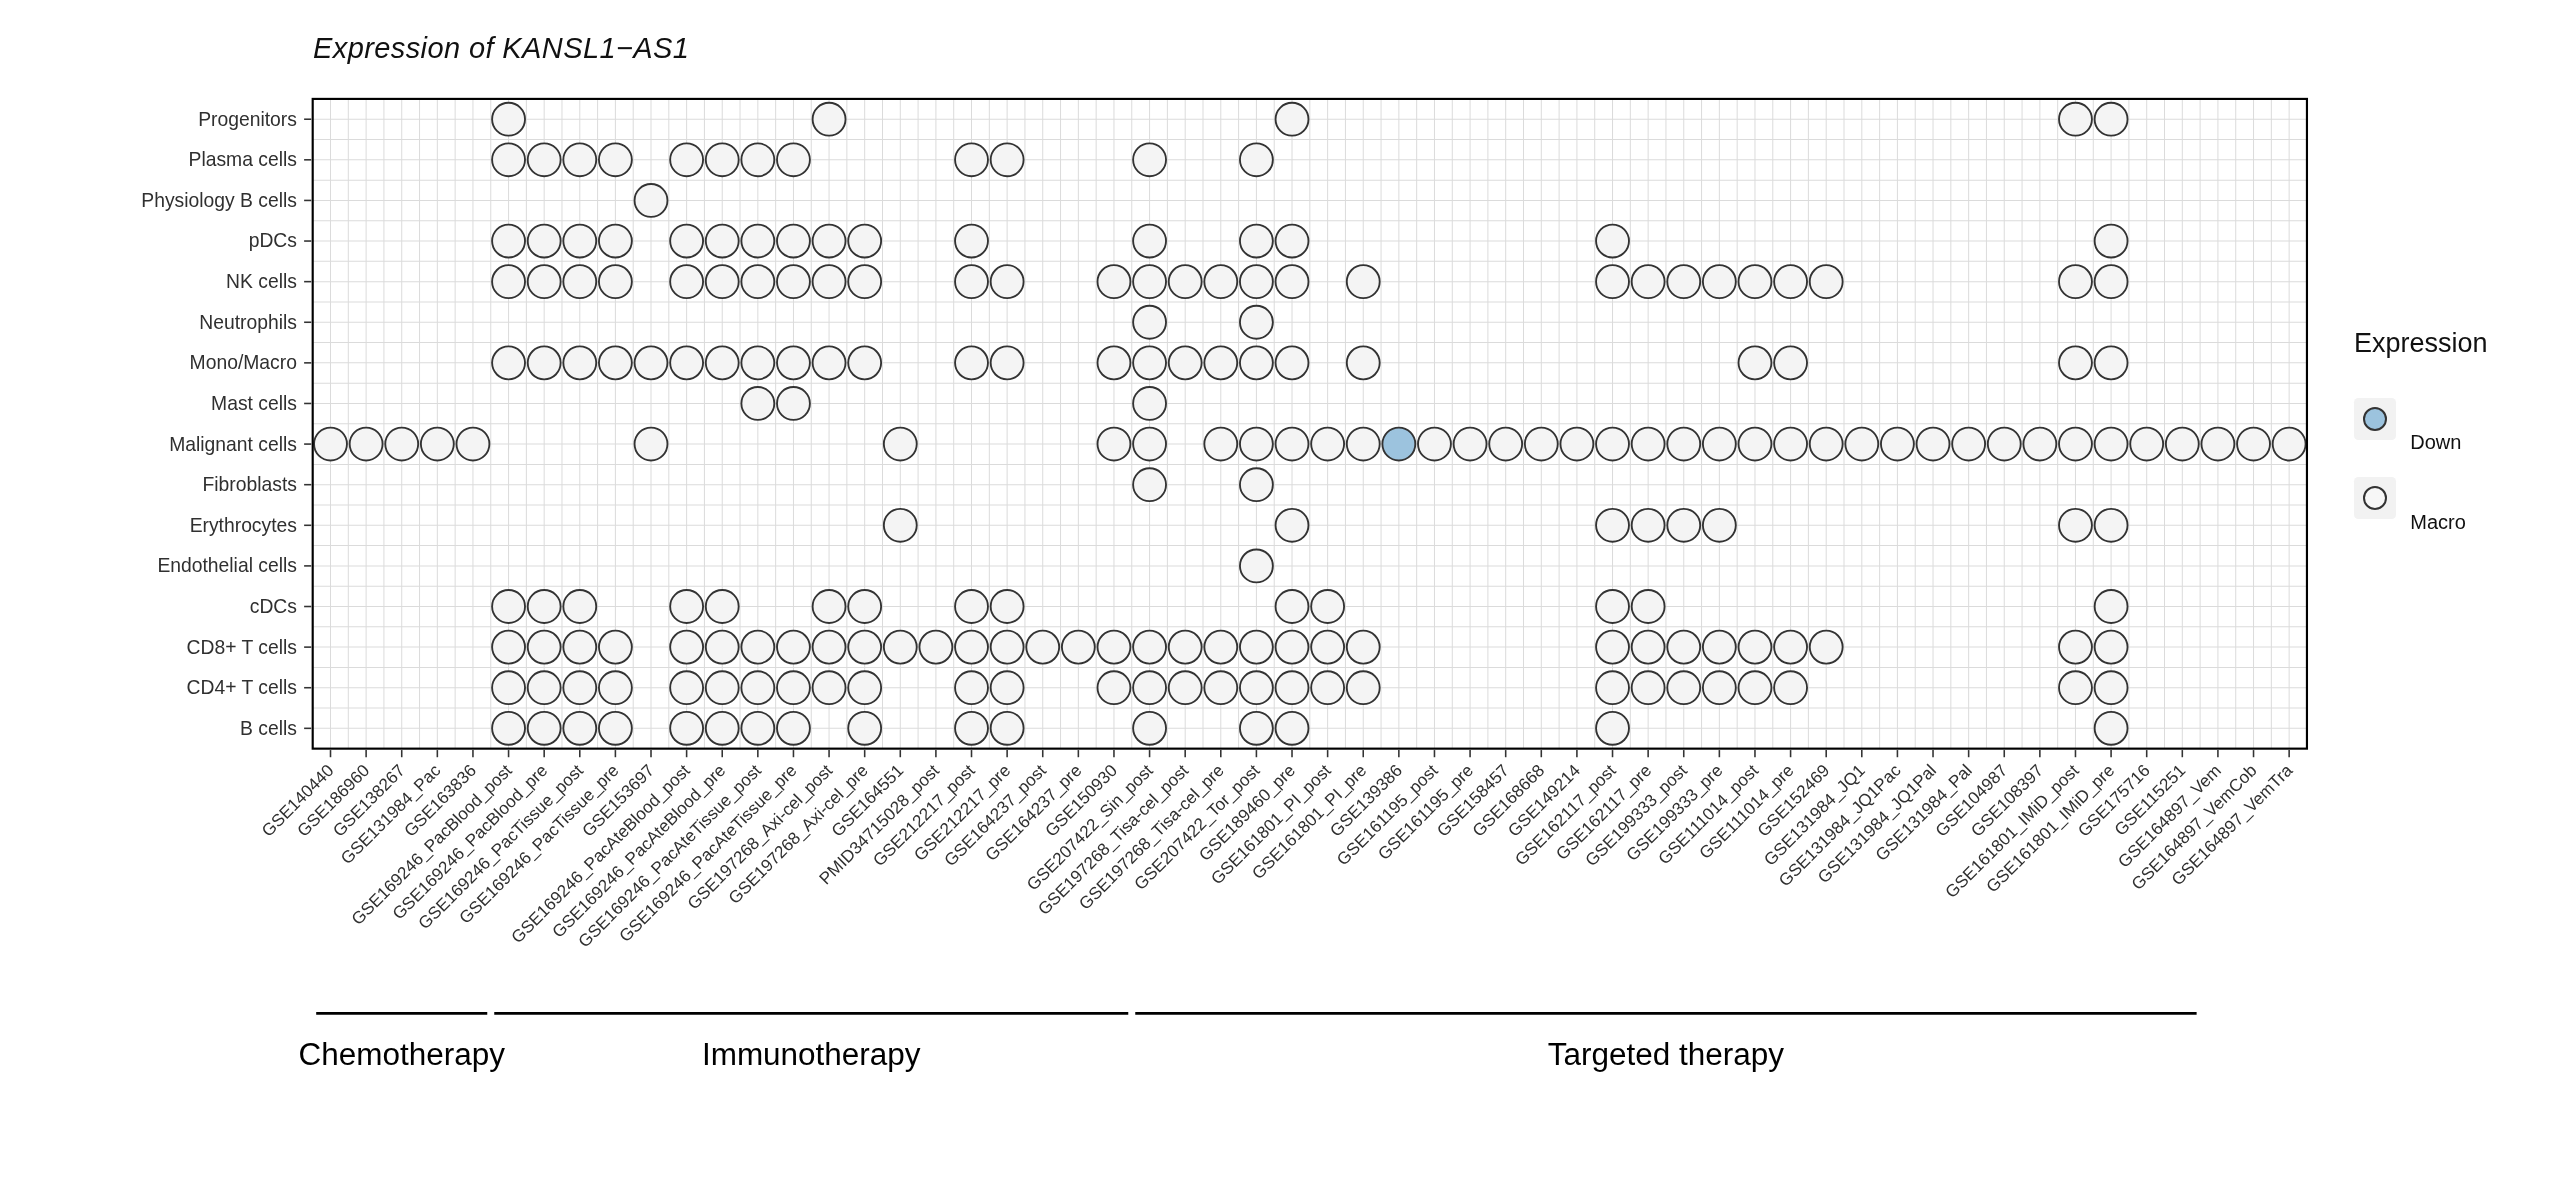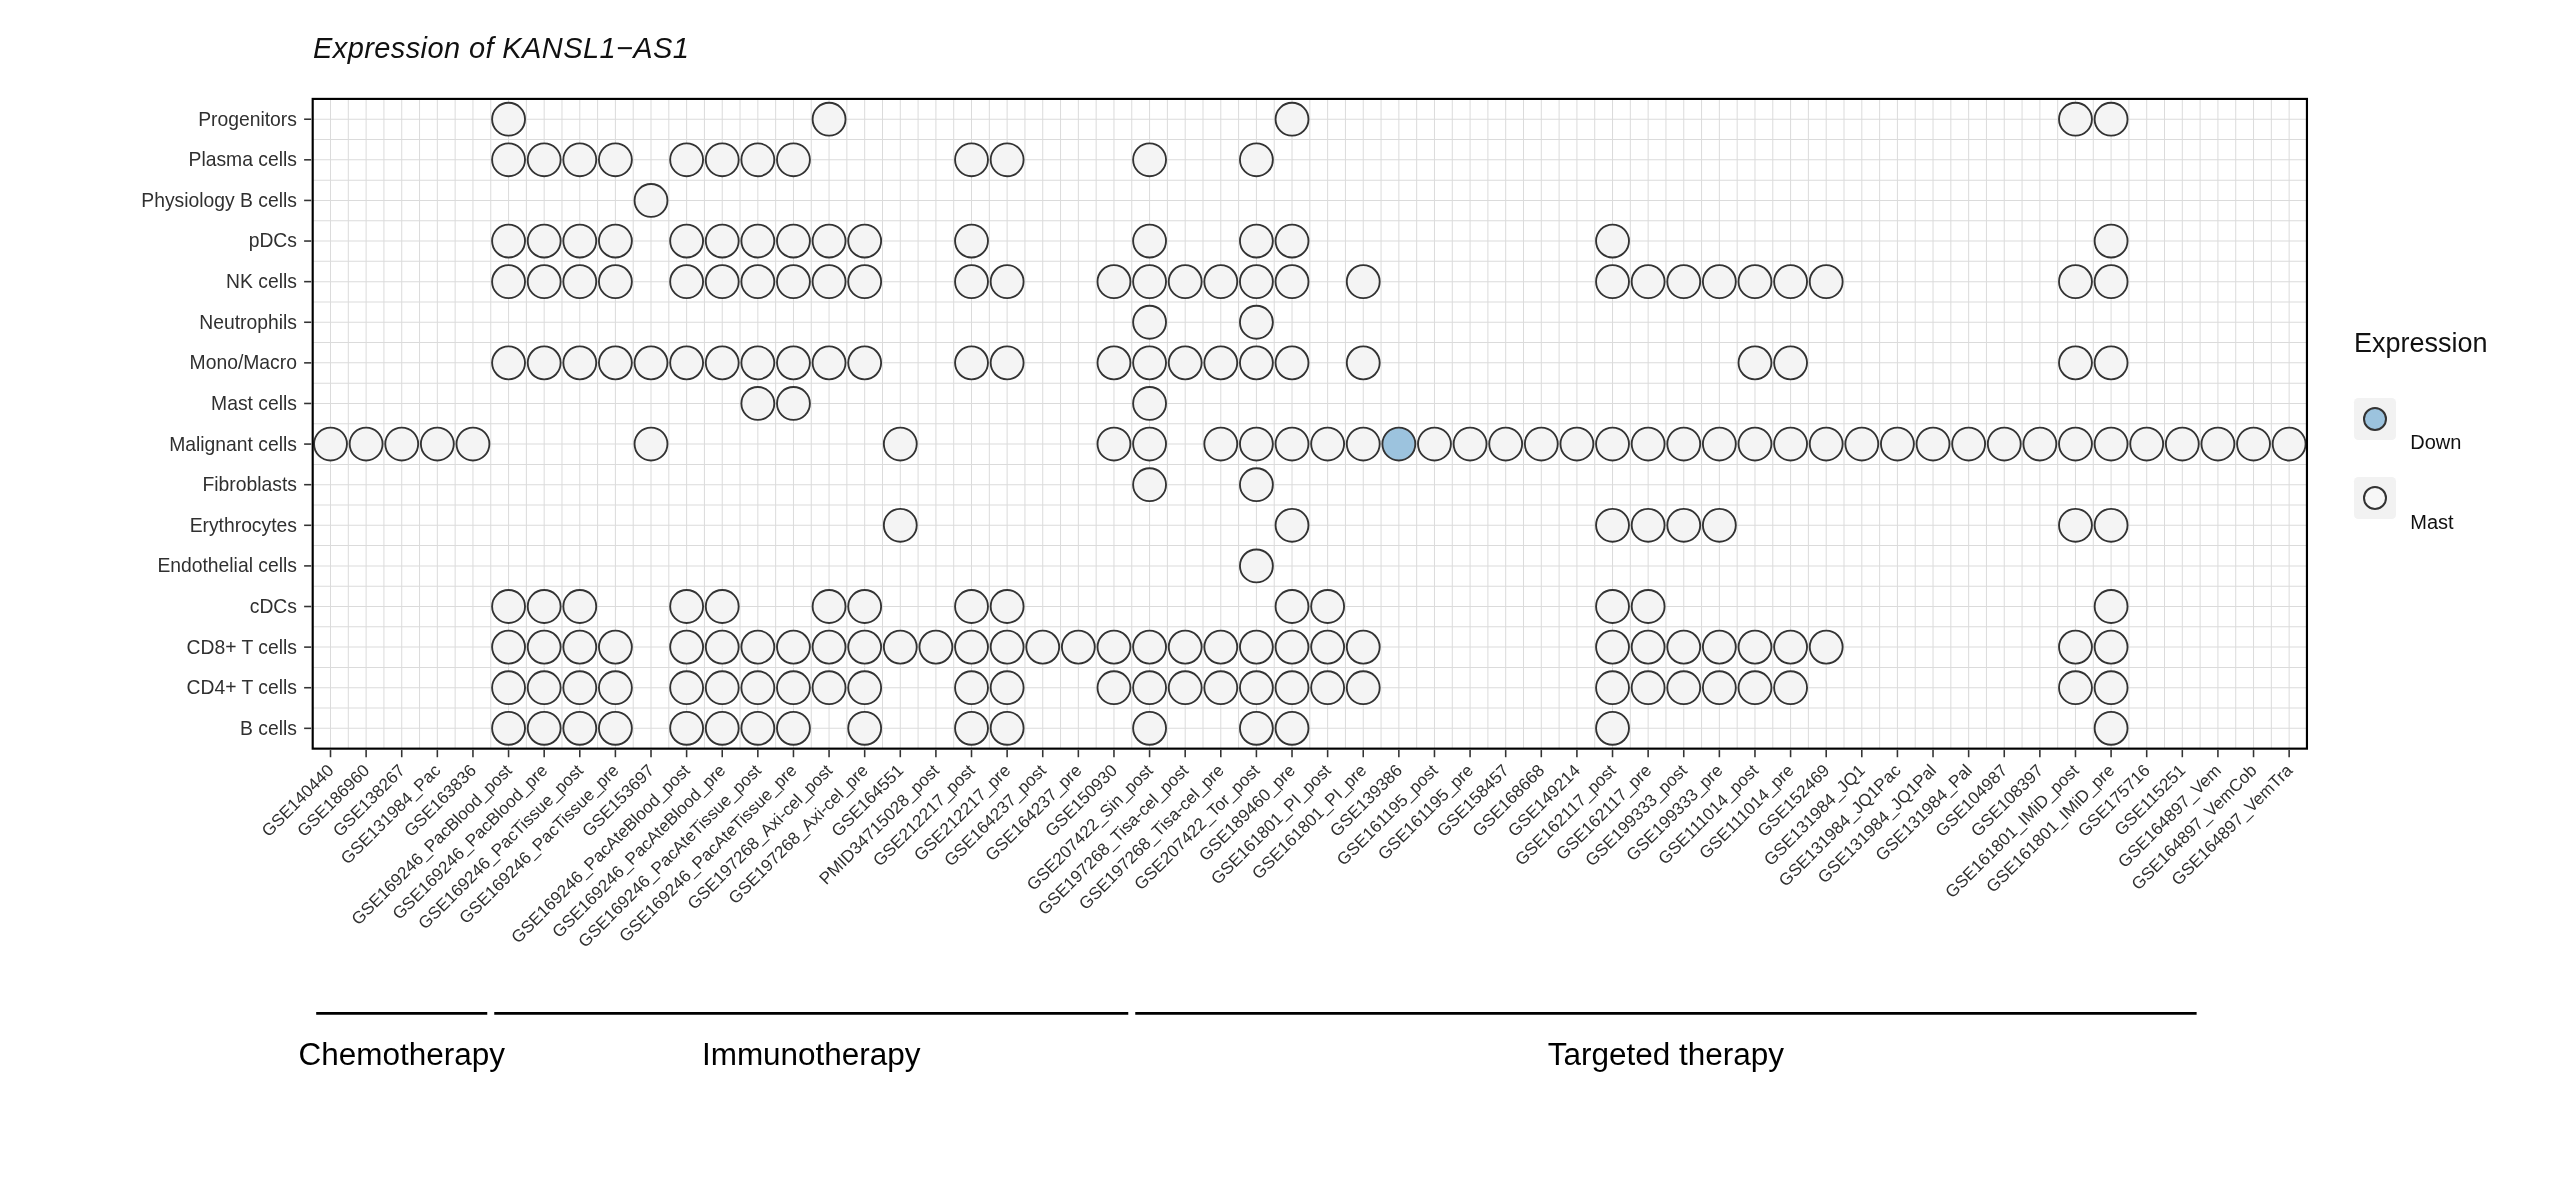--- a/index.html
+++ b/index.html
@@ -569,16 +569,16 @@
   <div class="legend-item">
     <span class="legend-key">
       <span class="legend-dot" style="background: rgb(156, 195, 222);"></span>
     </span>
     <span class="legend-label">Down</span>
   </div>
   <div class="legend-item">
     <span class="legend-key">
       <span class="legend-dot" style="background: rgb(247, 247, 247);"></span>
     </span>
-    <span class="legend-label">Mast</span>
+    <span class="legend-label">Macro</span>
   </div>
 </div>
 
 
 </body></html>

